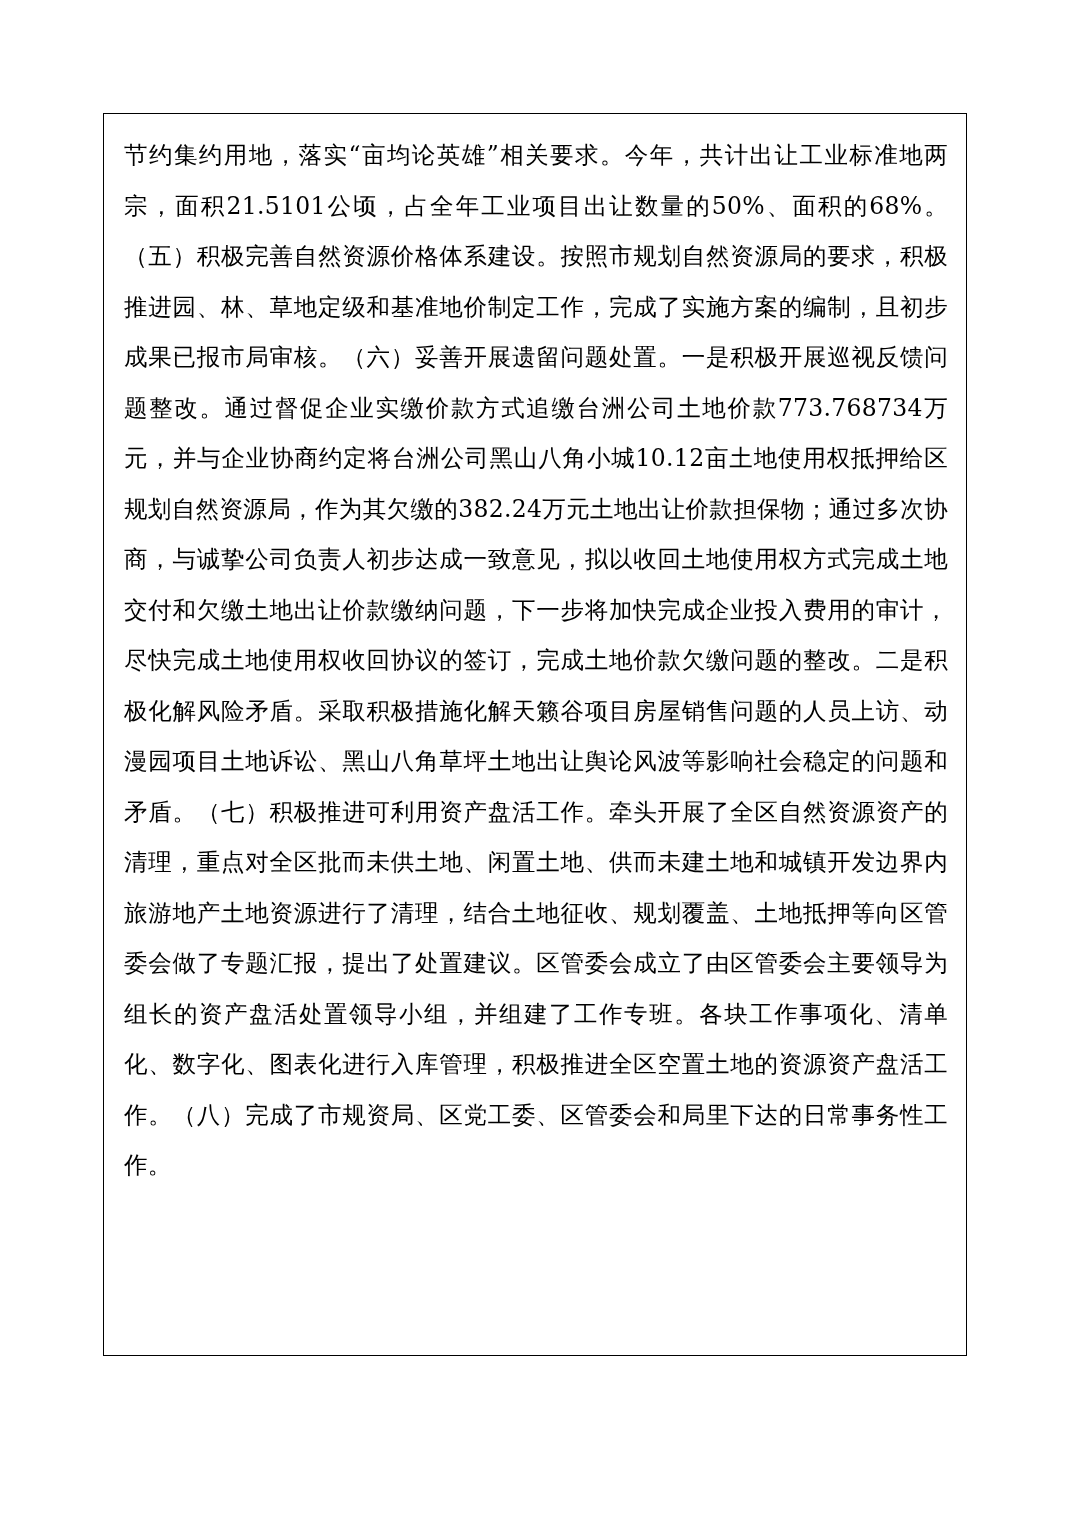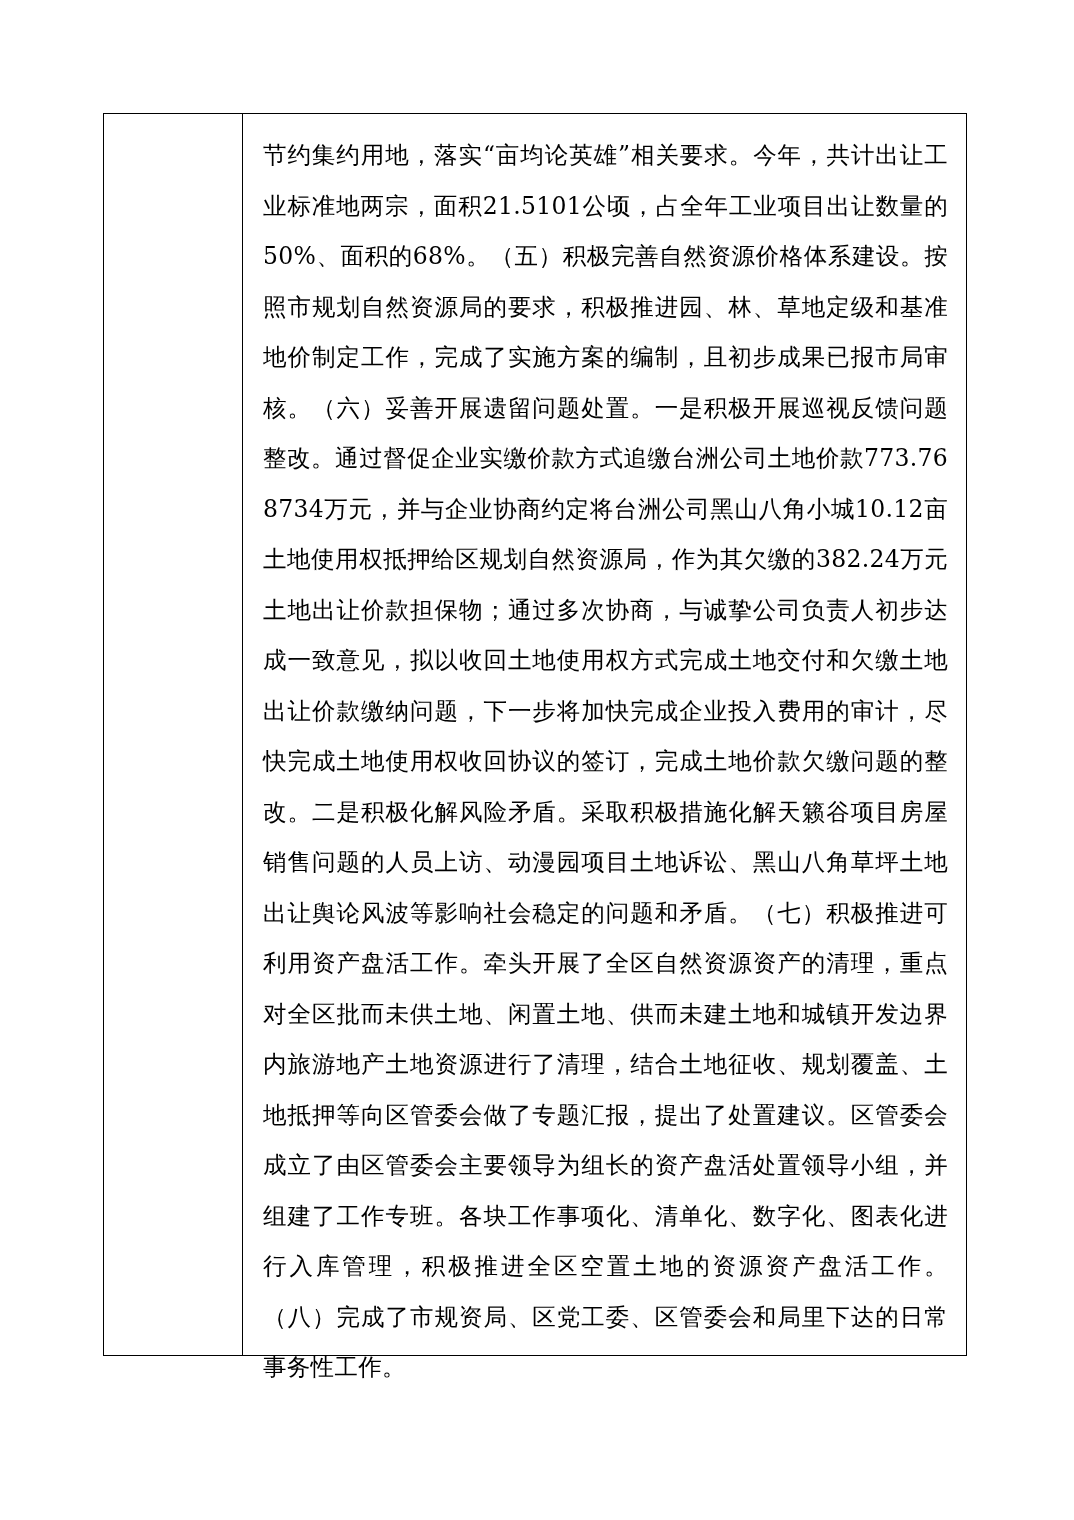--- a/index.html
+++ b/index.html
@@ -17,21 +17,21 @@
   }
   .doc-table {
     position: absolute;
     left: 103px;
     top: 113px;
     width: 864px;
     height: 1243px;
     border: 1px solid #000000;
     box-sizing: border-box;
     display: flex;
-    flex-direction: row;
+    flex-direction: column;
   }
   .col-label {
     width: 139px;
     border-right: 1px solid #000000;
     box-sizing: border-box;
   }
   .col-body {
     flex: 1;
     box-sizing: border-box;
     padding: 16px 18px 10px 20px;

